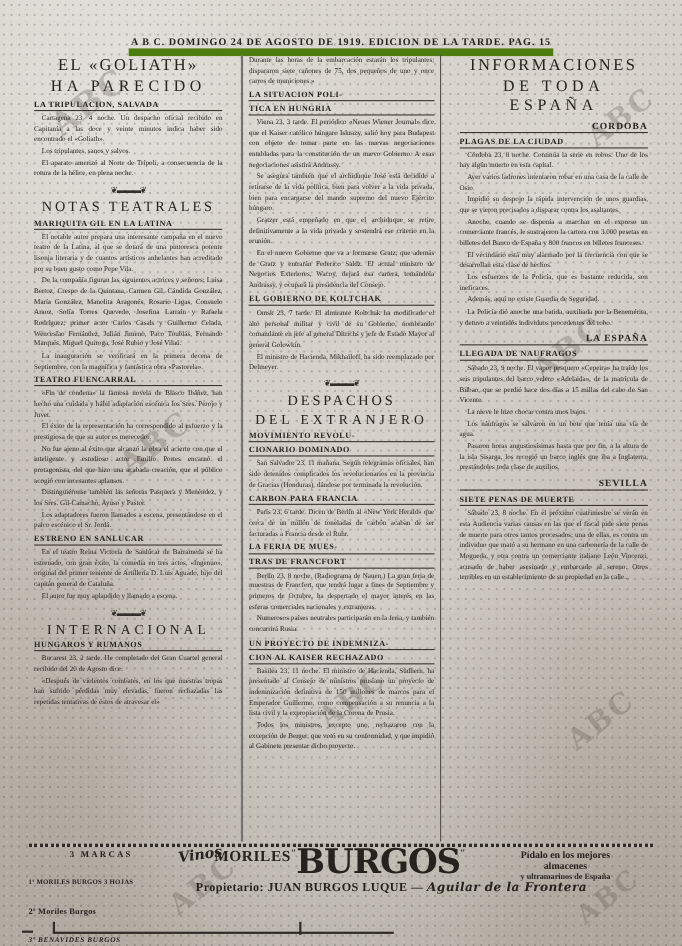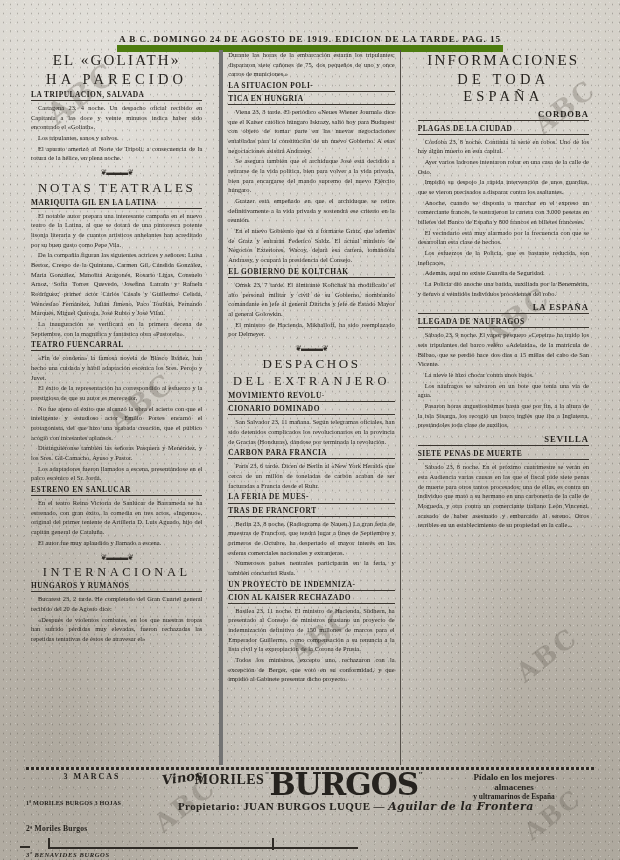--- a/index.html
+++ b/index.html
@@ -74,21 +74,21 @@
     height: 715px;
     display: flex;
     gap: 12px;
   }
   .col {
     width: 183px;
     padding: 0 5px;
     box-sizing: border-box;
     overflow: hidden;
   }
-  .col.mid { border-left: 4px solid #737373; border-right: 1px solid #55504a; }
+  .col.mid { border-left: 2px solid #737373; border-right: 1px solid #55504a; }
 
   
   .hl1 {
     text-align: center;
     font-size: 15px;
     letter-spacing: 2.2px;
     font-weight: normal;
     line-height: 1.15;
     margin: 2px 0 1px 0;
     font-family: "Liberation Serif", serif;

